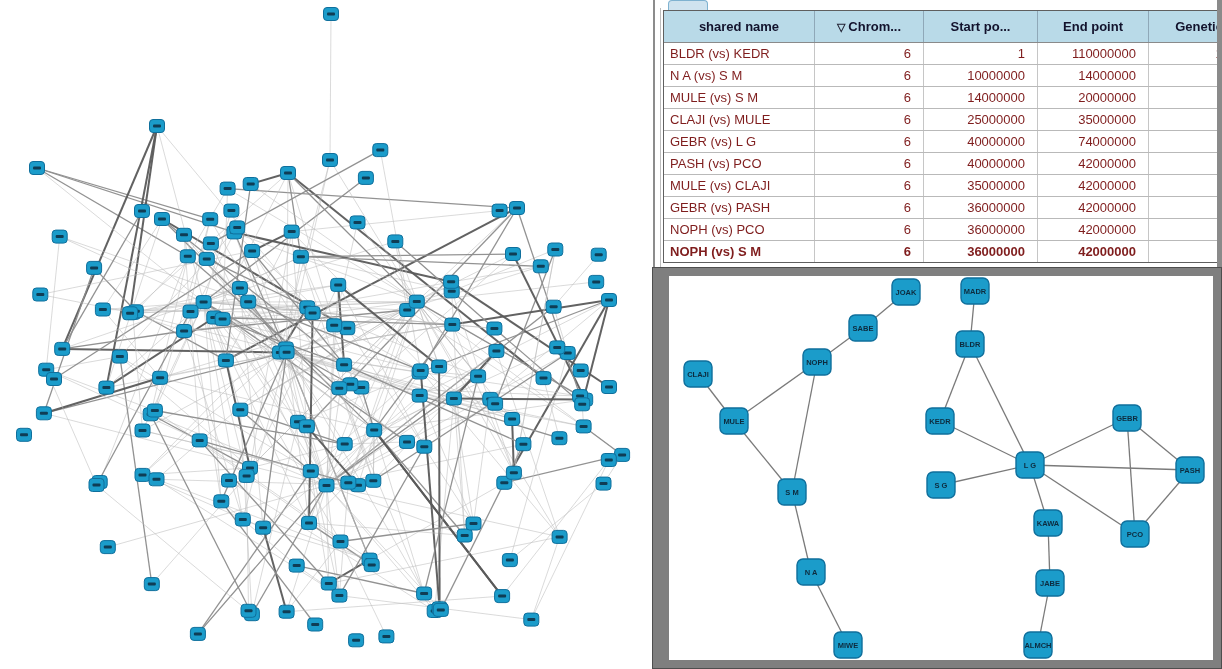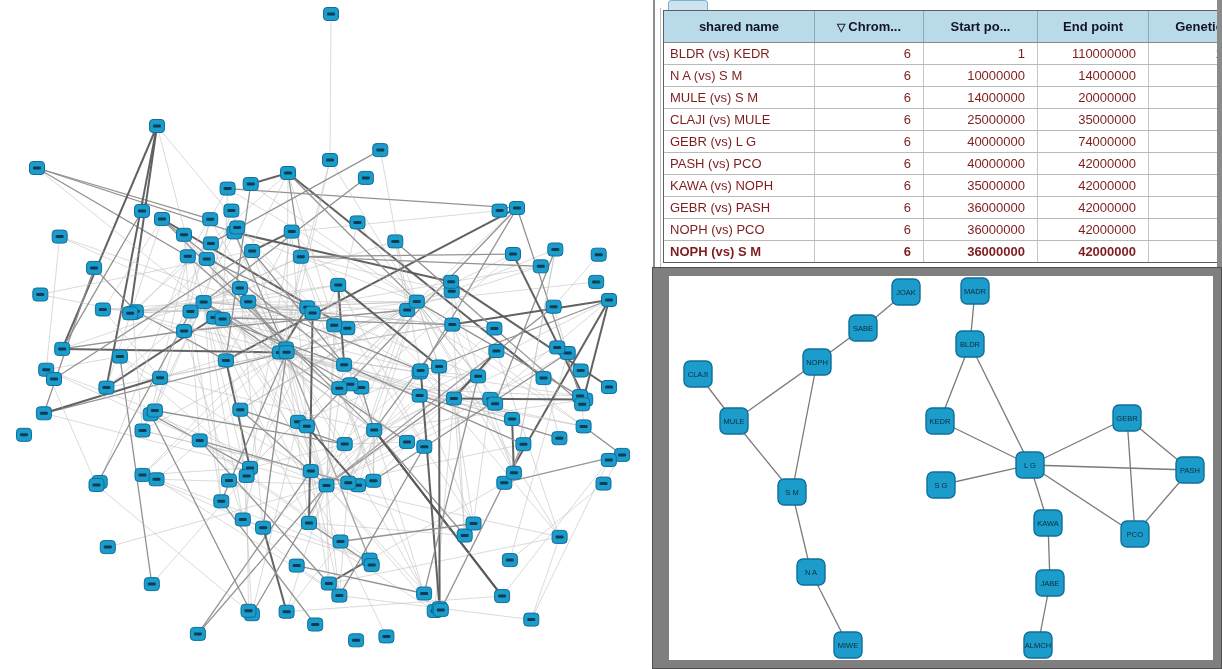--- a/index.html
+++ b/index.html
@@ -40,21 +40,21 @@
   #attr-table td.c-left{text-align:left;padding-left:6px;}
   #attr-table td.c-right{text-align:right;padding-right:12px;}
   .filter-ic{font-size:11px;color:#223;margin-right:3px;}
 
   
   #right-strip{position:absolute;left:1217px;top:0;width:5px;height:267px;background:#8a8a8a;}
 
   
   #bottom-panel{
     position:absolute;left:652px;top:267px;width:570px;height:402px;
-    background:#7f7f7f;border:1px solid #4e4e4e;box-sizing:border-box;
+    background:#7f7f7f;border:1px solid #4e4e4e;box-sizing:border-box;font-weight:bold;
   }
   #bottom-inner{
     position:absolute;left:16px;top:8px;width:544px;height:384px;background:#ffffff;
   }
   #small-net{position:absolute;left:0;top:0;}
   svg text{font-family:"Liberation Sans",sans-serif;}
 </style>
 </head>
 <body>
 
@@ -1114,21 +1114,21 @@
             <td class="c-right">16.9</td>
           </tr>
           <tr>
             <td class="c-left">PASH (vs) PCO</td>
             <td class="c-right">6</td>
             <td class="c-right">40000000</td>
             <td class="c-right">42000000</td>
             <td class="c-right">11.4</td>
           </tr>
           <tr>
-            <td class="c-left">KAWA (vs) NOPH</td>
+            <td class="c-left">MULE (vs) CLAJI</td>
             <td class="c-right">6</td>
             <td class="c-right">35000000</td>
             <td class="c-right">42000000</td>
             <td class="c-right">10.5</td>
           </tr>
           <tr>
             <td class="c-left">GEBR (vs) PASH</td>
             <td class="c-right">6</td>
             <td class="c-right">36000000</td>
             <td class="c-right">42000000</td>

